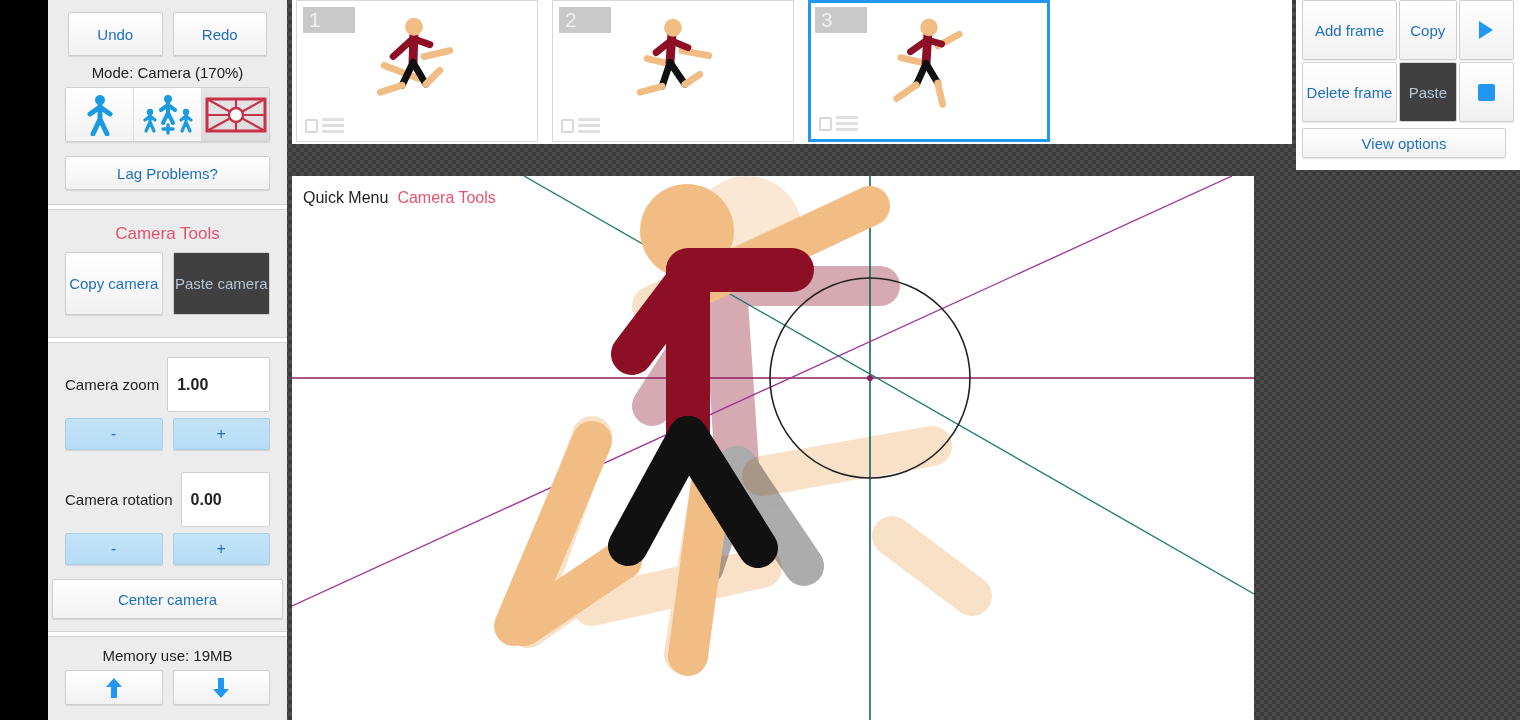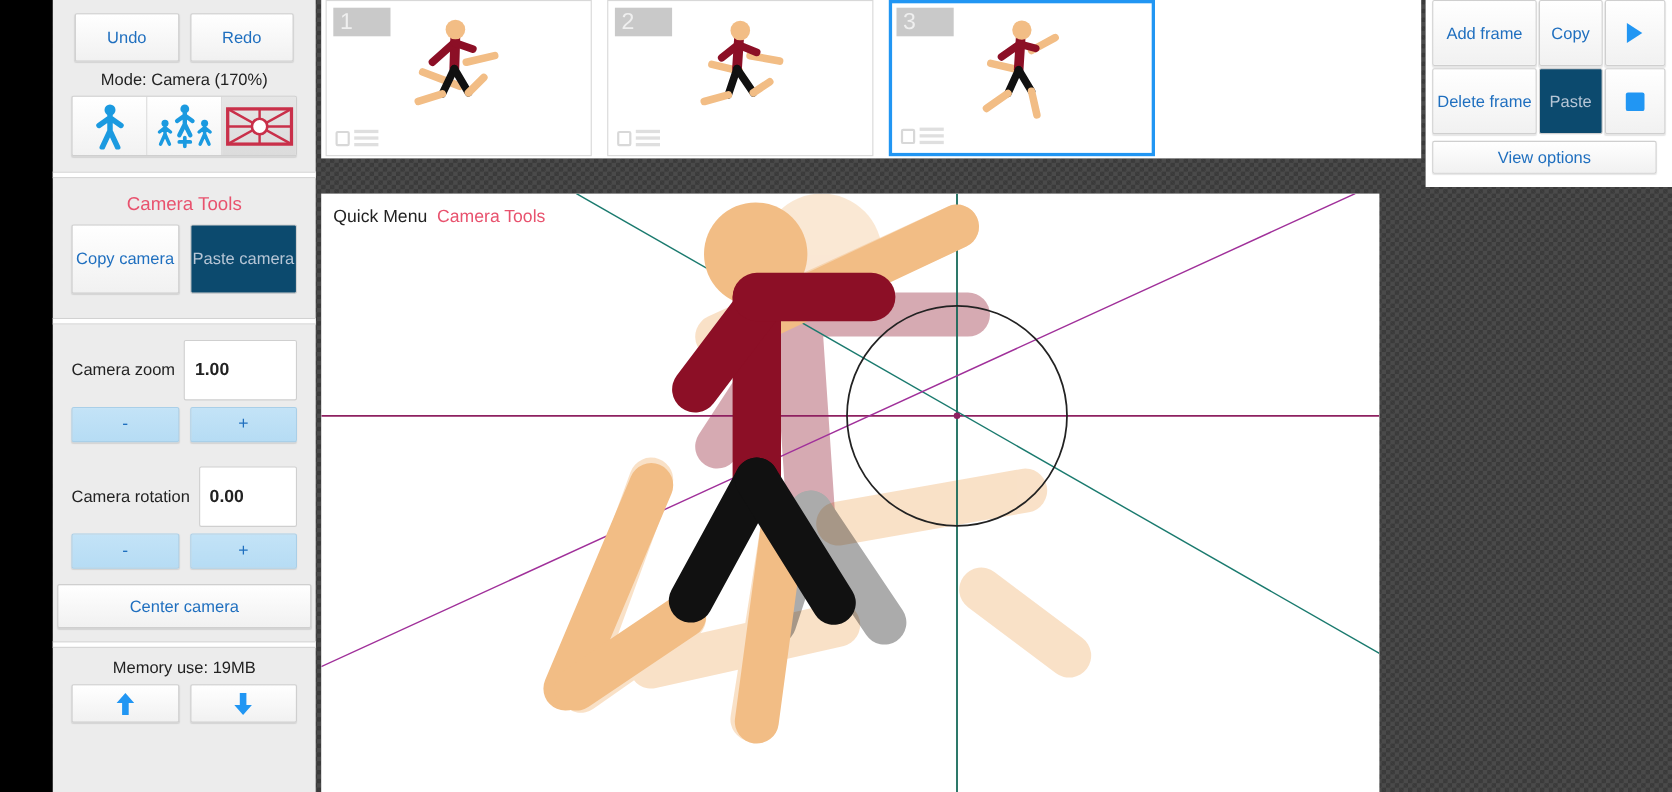--- a/index.html
+++ b/index.html
@@ -33,21 +33,21 @@
   .panel-sep { height:6px; background:#fff; border-top:1px solid #d2d2d2; border-bottom:1px solid #d2d2d2; }
 
   .btn {
     background:linear-gradient(#ffffff,#f1f1f1);
     border:1px solid #cfcfcf; border-radius:2px;
     color:#1f6fbf; font-size:15px; text-align:center;
     display:flex; align-items:center; justify-content:center;
     box-shadow:0 1px 1px rgba(0,0,0,.10);
     cursor:pointer; white-space:nowrap; overflow:hidden;
   }
-  .btn.disabled { color:#b7c6d6; background:#0c4a6e; box-shadow:none; }
+  .btn.disabled { color:#b7c6d6; background:#404040; box-shadow:none; }
   .btn.blue { background:linear-gradient(#c3e3f7,#b6dcf4); border-color:#a9cfe8; color:#1f6fbf; }
 
   #undo-redo { display:flex; gap:10px; padding:12px 20px 0 20px; }
   #undo-redo .btn { flex:1; height:44px; }
 
   #mode-label { text-align:center; font-size:15px; color:#222; padding:8px 18px 6px; }
 
   #mode-group { display:flex; margin:0 17px; border:1px solid #cfcfcf; border-radius:2px; overflow:hidden; box-shadow:0 1px 1px rgba(0,0,0,.10); }
   .mode-btn { flex:1; height:53px; display:flex; align-items:center; justify-content:center;
     background:linear-gradient(#ffffff,#f2f2f2); border-right:1px solid #dcdcdc; cursor:pointer; }
@@ -157,20 +157,21 @@
       </div>
       <div class="mode-btn active">
         <svg width="62" height="40" viewBox="0 0 62 40" aria-hidden="true">
           <rect x="2" y="4" width="58" height="32" fill="none" stroke="#c9304a" stroke-width="3"></rect>
           <path d="M2 4 L60 36 M60 4 L2 36 M2 20 L60 20 M31 4 L31 36" stroke="#c9304a" stroke-width="2.2" fill="none"></path>
           <circle cx="31" cy="20" r="7" fill="#fff" stroke="#c9304a" stroke-width="2.4"></circle>
         </svg>
       </div>
     </div>
 
+    <div id="lag" class="btn">Lag Problems?</div>
 
     <div style="flex:0 0 14px"></div>
     <div class="panel-sep"></div>
 
     <div id="camera-tools-title">Camera Tools</div>
 
     <div id="cam-copy-row">
       <div class="btn">Copy camera</div>
       <div class="btn disabled">Paste camera</div>
     </div>

